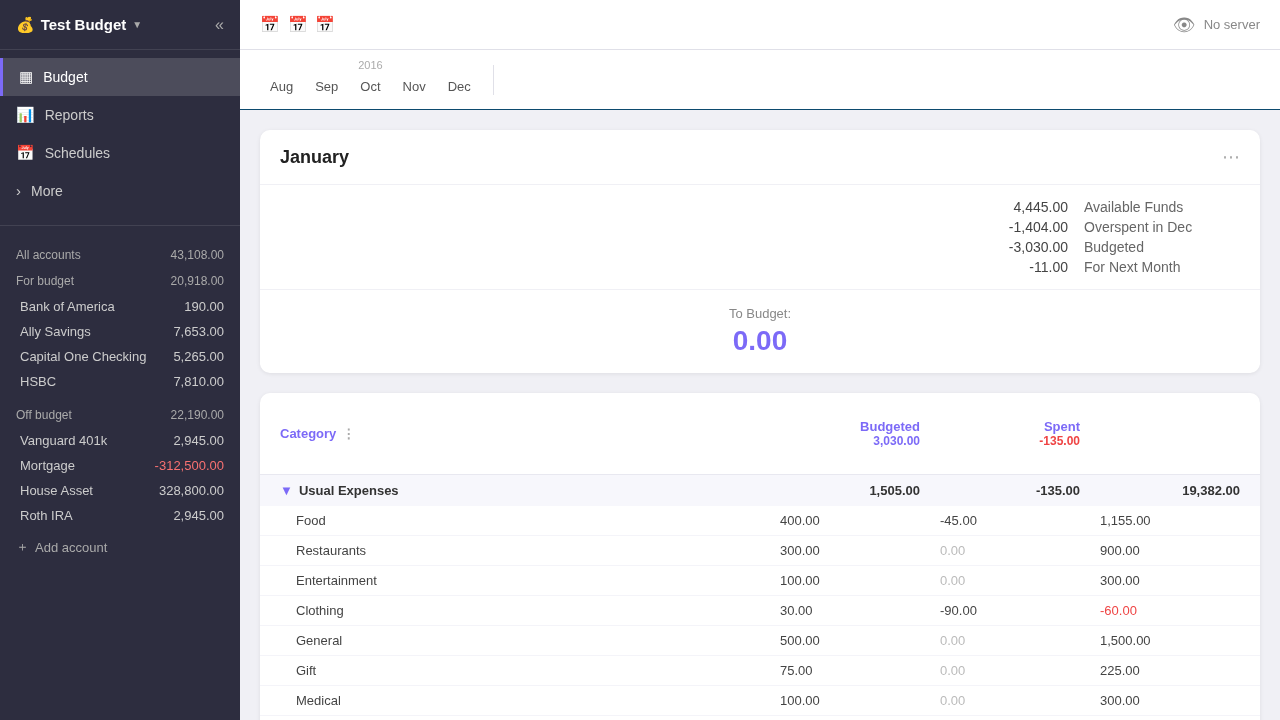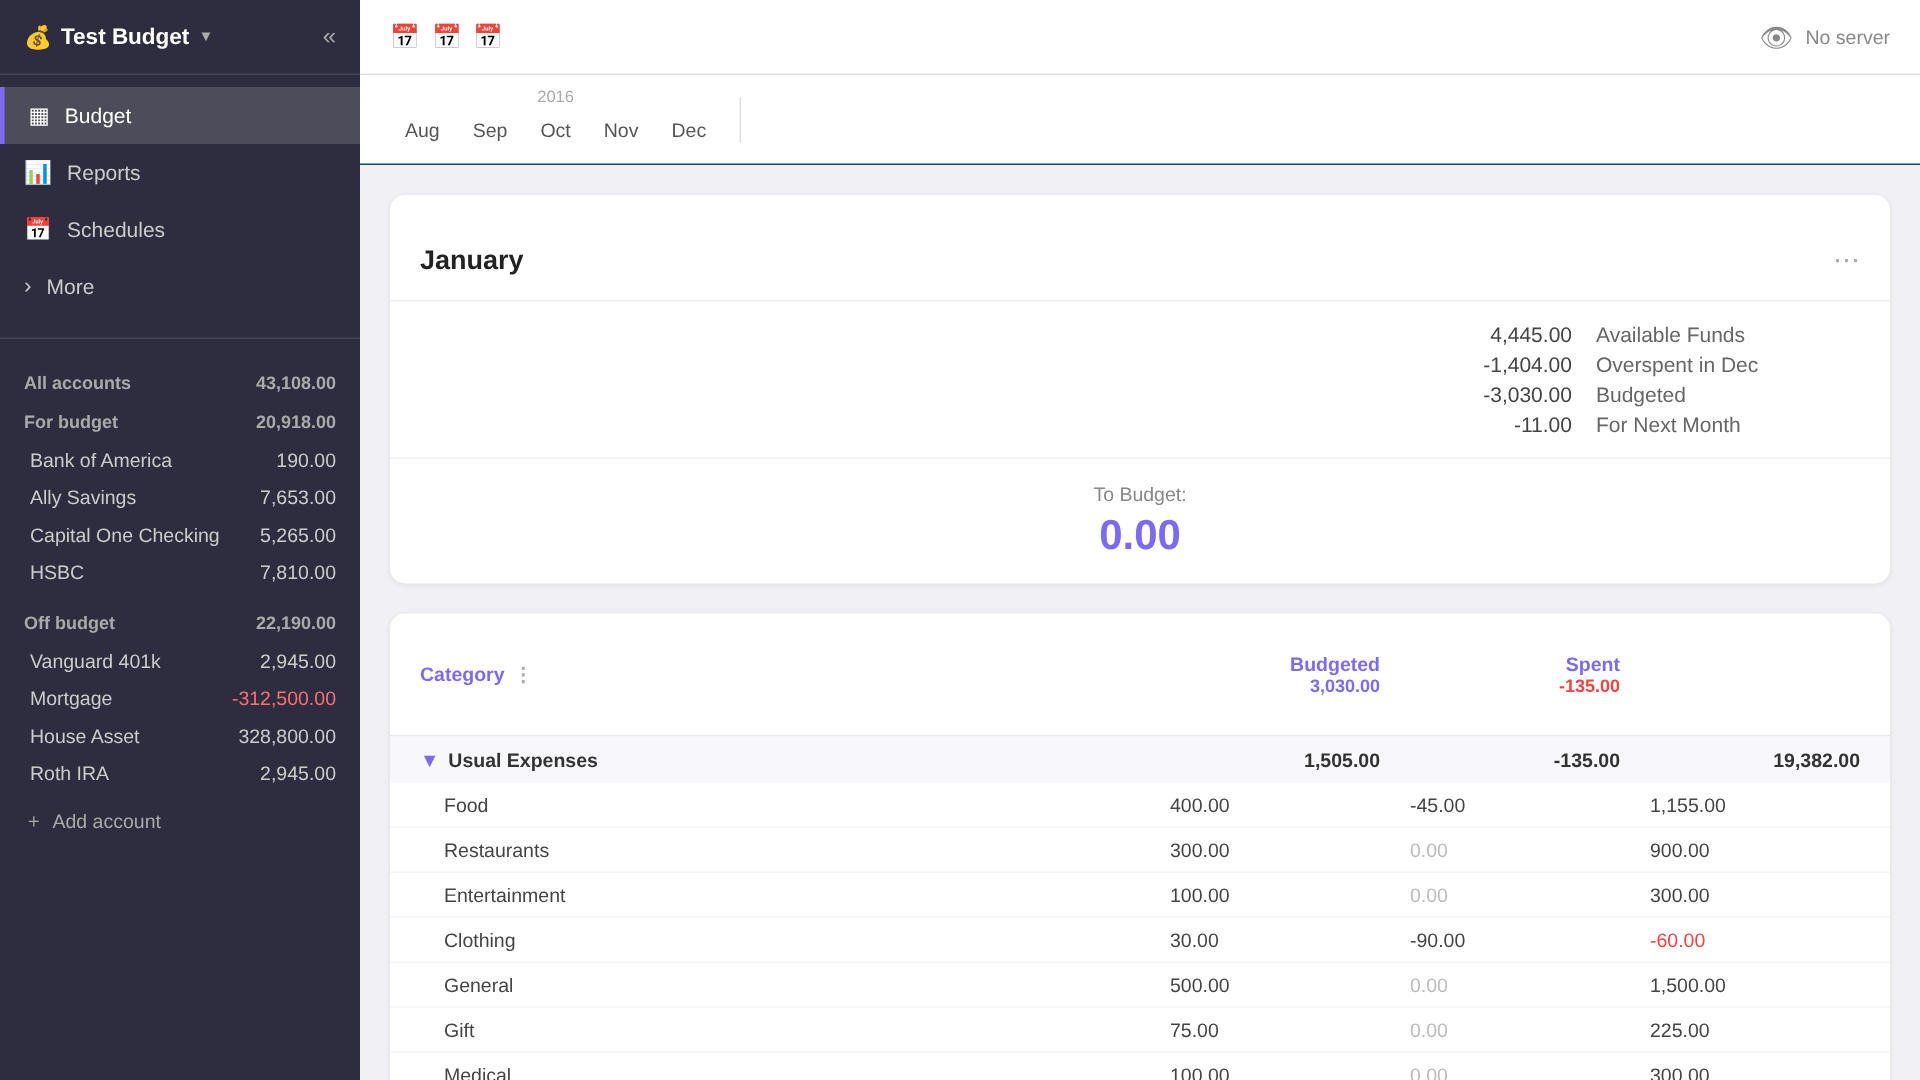--- a/index.html
+++ b/index.html
@@ -13,21 +13,21 @@
     .collapse-btn { color: #aaa; cursor: pointer; font-size: 16px; }
 
     .sidebar-nav { padding: 8px 0; }
     .nav-item { display: flex; align-items: center; gap: 10px; padding: 10px 16px; cursor: pointer; color: #ccc; font-size: 14px; }
     .nav-item.active { background: rgba(255,255,255,0.15); color: #fff; border-left: 3px solid #7c6af7; }
     .nav-item .nav-icon { font-size: 15px; }
 
     .sidebar-divider { border: none; border-top: 1px solid rgba(255,255,255,0.1); margin: 8px 0; }
 
     .accounts-section { padding: 8px 0; flex: 1; overflow-y: auto; }
-    .account-group-header { display: flex; justify-content: space-between; padding: 6px 16px; font-size: 12px; font-weight: 700; color: #aaa; }
+    .account-group-header { display: flex; justify-content: space-between; padding: 6px 16px; font-size: 12px; font-weight: 400; color: #aaa; }
     .account-row { display: flex; justify-content: space-between; padding: 5px 16px 5px 20px; color: #ccc; font-size: 13px; cursor: pointer; }
     .account-row .amount { color: #ccc; }
     .account-row .amount.negative { color: #f87171; }
 
     .add-account { display: flex; align-items: center; gap: 6px; padding: 10px 16px; color: #aaa; cursor: pointer; font-size: 13px; }
 
     
     .main { flex: 1; display: flex; flex-direction: column; overflow: hidden; }
 
     
@@ -44,25 +44,25 @@
     .months-row { display: flex; gap: 2px; }
     .month-btn { padding: 6px 10px; border-radius: 6px; cursor: pointer; font-size: 13px; color: #555; border: none; background: none; }
     .month-btn.active { background: #7c6af7; color: #fff; font-weight: 600; }
     .year-divider { width: 1px; background: #e0e0e8; height: 30px; margin: 0 12px; }
 
     
     .budget-content { flex: 1; overflow-y: auto; padding: 20px; }
 
     
     .summary-card { background: #fff; border-radius: 10px; padding: 0; margin-bottom: 20px; box-shadow: 0 1px 4px rgba(0,0,0,0.08); overflow: hidden; }
-    .summary-header { display: flex; align-items: center; justify-content: space-between; padding: 16px 20px; border-bottom: 1px solid #f0f0f5; margin-top: 16px; }
+    .summary-header { display: flex; align-items: center; justify-content: space-between; padding: 16px 20px; border-bottom: 1px solid #f0f0f5; }
     .summary-title { font-size: 18px; font-weight: 600; color: #222; }
     .summary-menu { color: #aaa; cursor: pointer; font-size: 18px; }
 
-    .summary-stats { display: flex; flex-direction: column; gap: 4px; padding: 14px 36px; border-bottom: 1px solid #f0f0f5; }
+    .summary-stats { display: flex; flex-direction: column; gap: 4px; padding: 14px 16px; border-bottom: 1px solid #f0f0f5; }
     .stat-row { display: flex; justify-content: flex-end; gap: 16px; }
     .stat-amount { font-size: 14px; color: #444; width: 90px; text-align: right; }
     .stat-label { font-size: 14px; color: #666; width: 160px; }
 
     .to-budget-section { padding: 16px 20px; text-align: center; }
     .to-budget-label { font-size: 13px; color: #888; margin-bottom: 4px; }
     .to-budget-amount { font-size: 28px; font-weight: 700; color: #7c6af7; }
 
     
     .budget-table-card { background: #fff; border-radius: 10px; box-shadow: 0 1px 4px rgba(0,0,0,0.08); overflow: hidden; }

